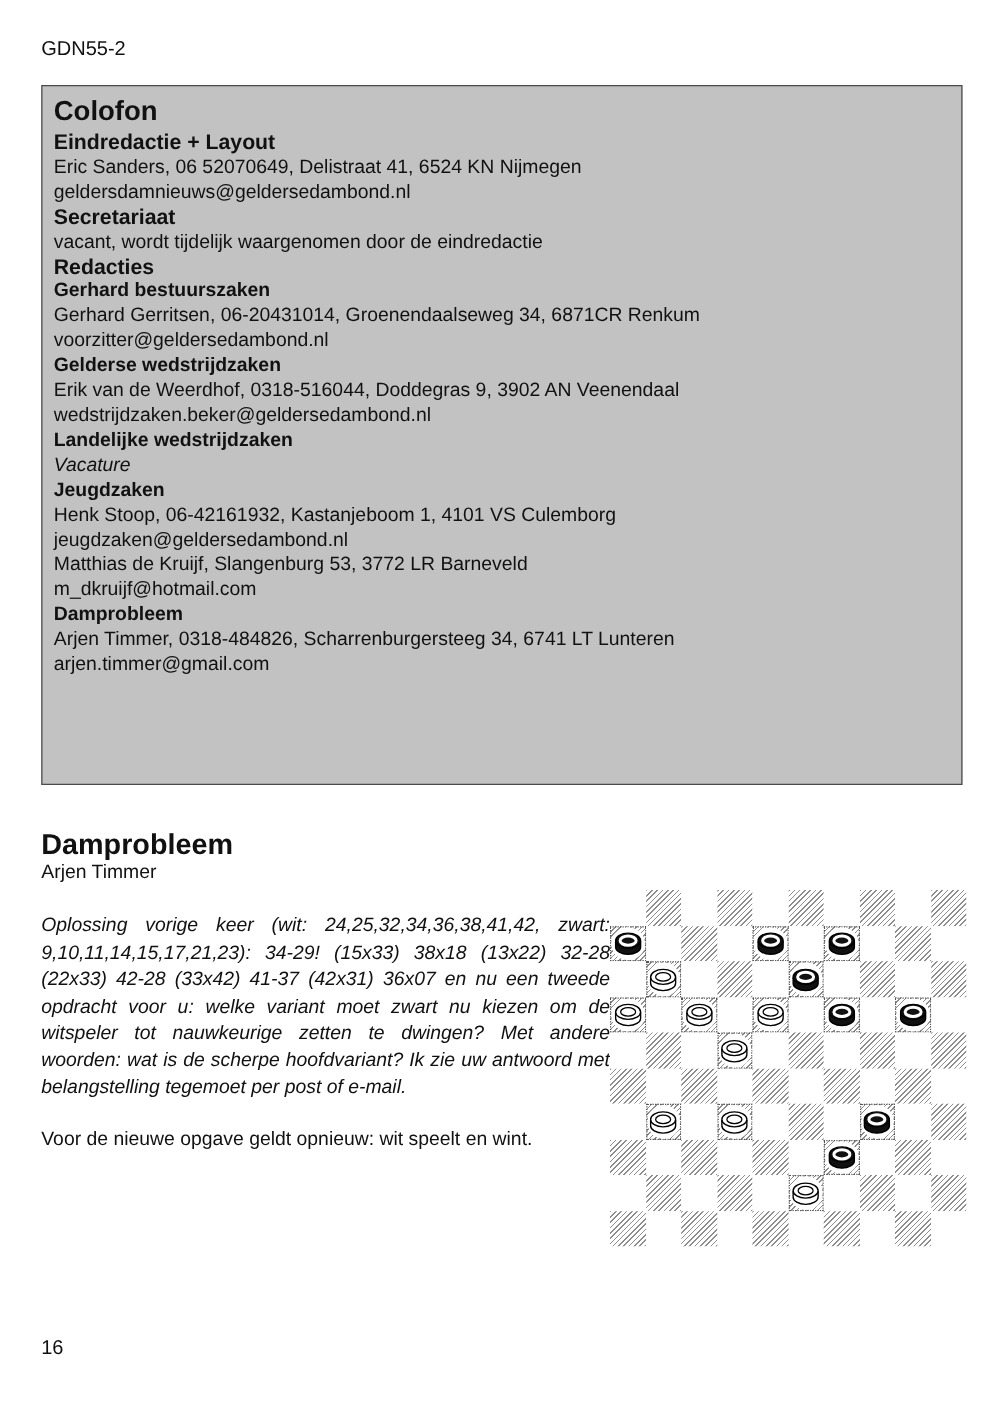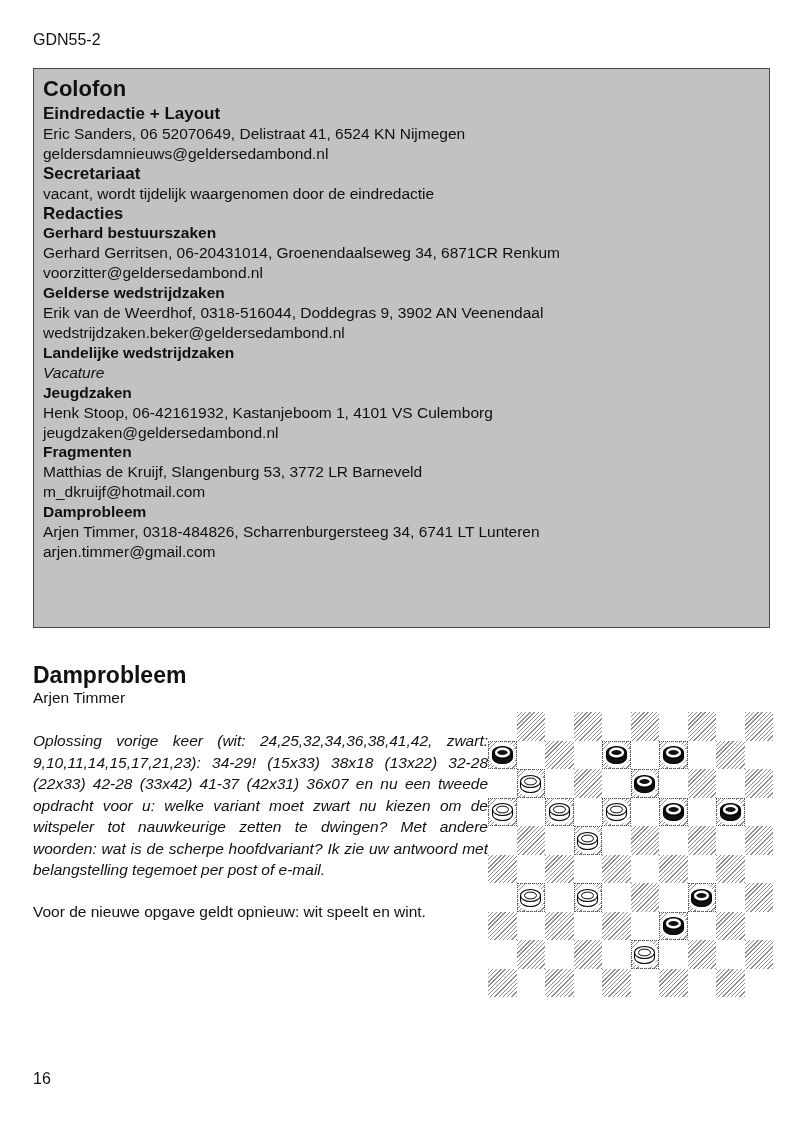--- a/index.html
+++ b/index.html
@@ -66,21 +66,20 @@
       <div class="c-line body">Gerhard Gerritsen, 06-20431014, Groenendaalseweg 34, 6871CR Renkum</div>
       <div class="c-line body">voorzitter@geldersedambond.nl</div>
       <div class="c-line h4">Gelderse wedstrijdzaken</div>
       <div class="c-line body">Erik van de Weerdhof, 0318-516044, Doddegras 9, 3902 AN Veenendaal</div>
       <div class="c-line body">wedstrijdzaken.beker@geldersedambond.nl</div>
       <div class="c-line h4">Landelijke wedstrijdzaken</div>
       <div class="c-line italic">Vacature</div>
       <div class="c-line h4">Jeugdzaken</div>
       <div class="c-line body">Henk Stoop, 06-42161932, Kastanjeboom 1, 4101 VS Culemborg</div>
       <div class="c-line body">jeugdzaken@geldersedambond.nl</div>
-      <div class="c-line h4">Fragmenten</div>
       <div class="c-line body">Matthias de Kruijf, Slangenburg 53, 3772 LR Barneveld</div>
       <div class="c-line body">m_dkruijf@hotmail.com</div>
       <div class="c-line h4">Damprobleem</div>
       <div class="c-line body">Arjen Timmer, 0318-484826, Scharrenburgersteeg 34, 6741 LT Lunteren</div>
       <div class="c-line body">arjen.timmer@gmail.com</div>
     </div>
 </div>
 
 <div class="article">
   <div class="article-title">Damprobleem</div>

